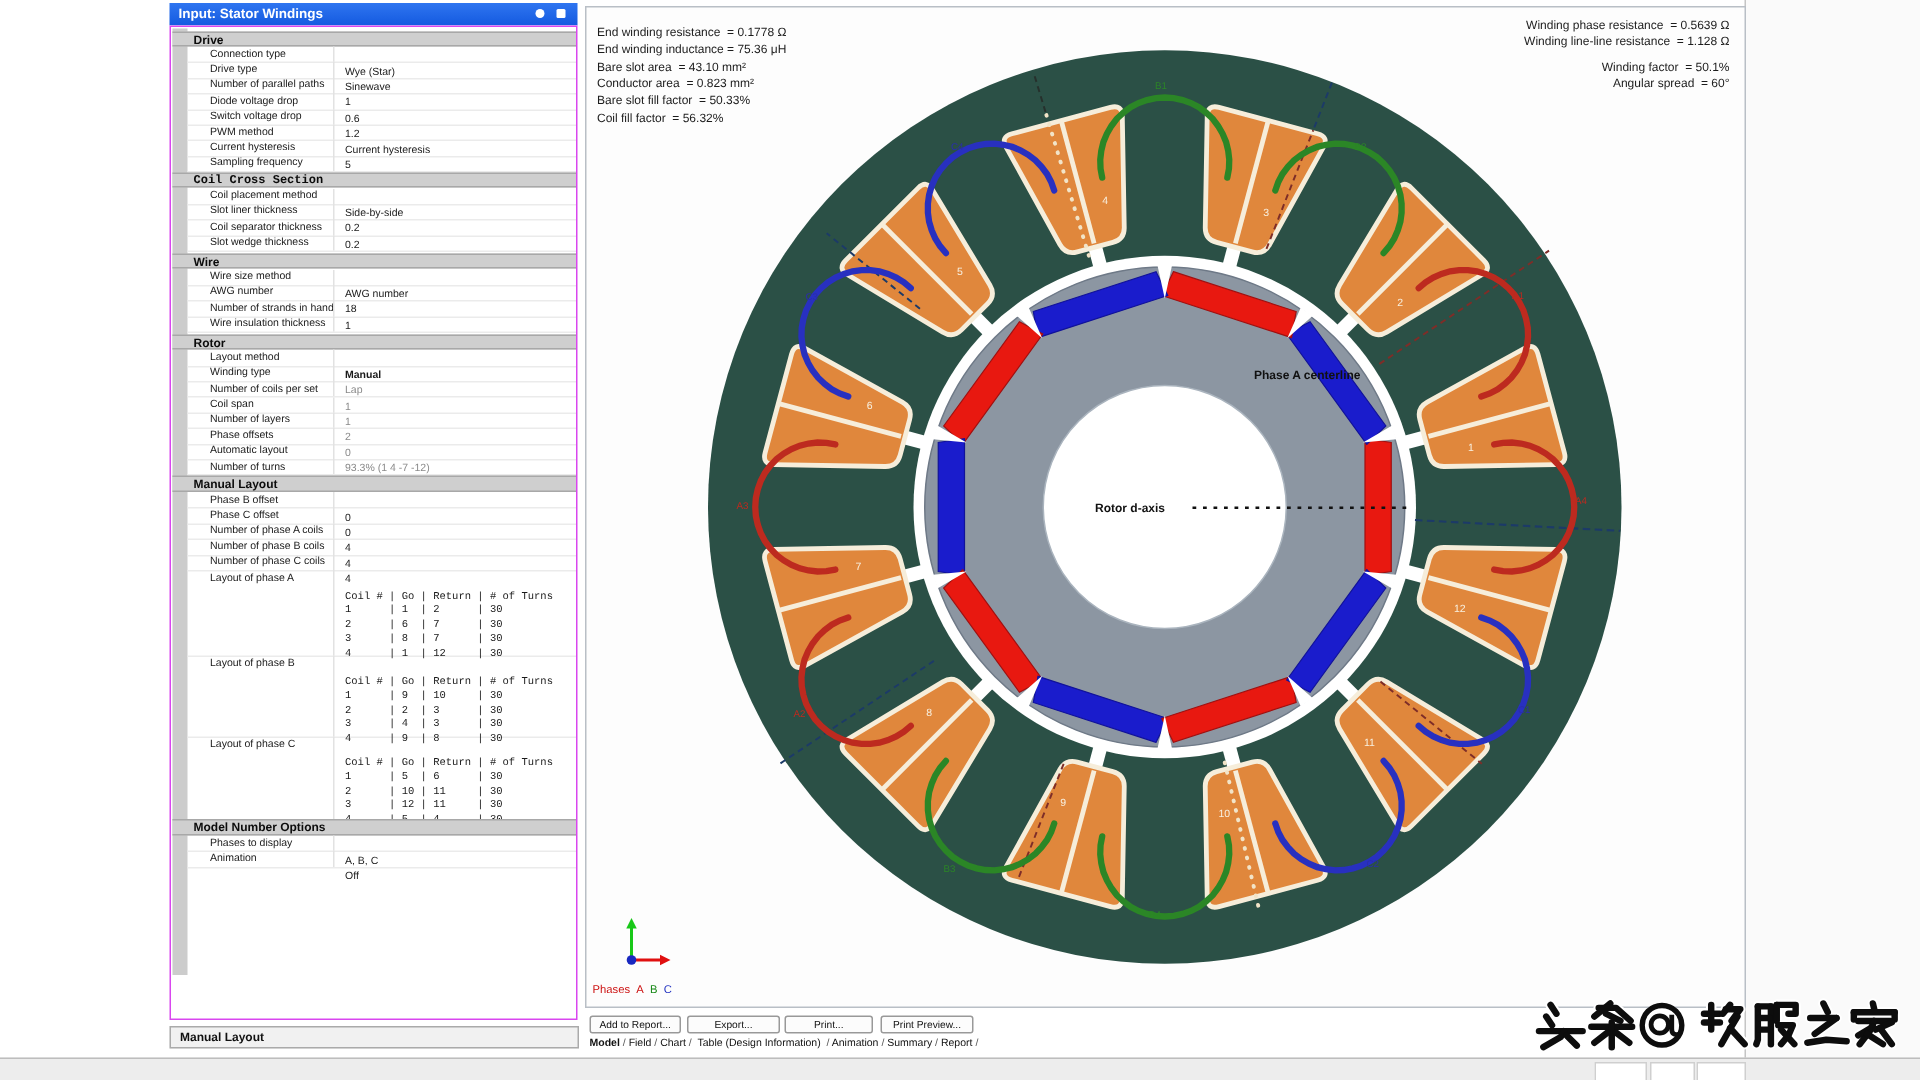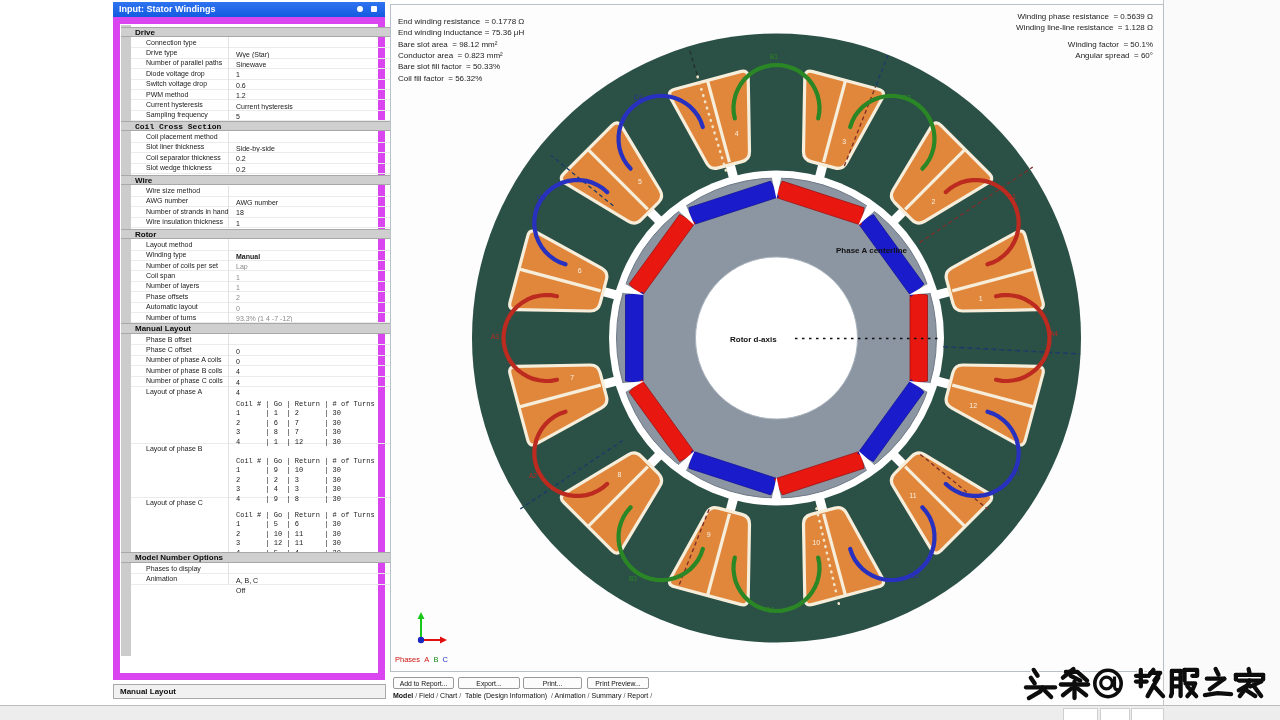--- a/index.html
+++ b/index.html
@@ -8,21 +8,21 @@
  background:#fdfdfd;border:1px solid #b9bfc6;}
 #rightarea{position:absolute;left:1163px;top:0;width:117px;height:706px;
  background:#fafafa;border-left:1px solid #c5c5c5;}
 #statusbar{position:absolute;left:0;top:705px;width:1280px;height:15px;
  background:#ededed;border-top:1px solid #bdbdbd;}
 #panel{position:absolute;left:113px;top:2px;width:272px;height:543px;}
 #ptitle{position:absolute;left:0;top:0;width:272px;height:14.5px;
  background:linear-gradient(#2f75f0,#145ae0);color:#fff;font-size:9px;
  font-weight:bold;line-height:14.5px;padding-left:6px;box-sizing:border-box;}
 #pbody{position:absolute;left:0;top:14.5px;width:272px;height:663px;
- background:#ffffff;border:7px solid #d946ef;box-sizing:border-box;}
+ background:#ffffff;border:1px solid #d946ef;box-sizing:border-box;}
 #pgut{position:absolute;left:1px;top:1px;width:10px;height:631px;background:#cccccc;}
 .hdr{position:absolute;left:1px;width:269px;background:#cfcfcf;
  border-top:1px solid #a8a8a8;border-bottom:1px solid #a8a8a8;
  font-size:8px;font-weight:bold;color:#0c0c0c;line-height:10px;
  padding-left:14px;box-sizing:border-box;}
 .row{position:absolute;left:11px;width:259px;border-bottom:1px solid #ebebeb;}
 .row .lb{position:absolute;left:0;top:0;width:98px;height:100%;
  border-right:1px solid #e2e2e2;font-size:7px;color:#1a1a1a;
  padding:1.6px 0 0 15px;box-sizing:border-box;white-space:nowrap;overflow:hidden;}
 .row .vl{position:absolute;left:99px;top:12px;width:160px;height:100%;
@@ -149,21 +149,21 @@
 <text x="491" y="339" font-size="6.5" fill="#bd2a1f" font-family="Liberation Sans, sans-serif">A3</text>
 <text x="529" y="478" font-size="6.5" fill="#bd2a1f" font-family="Liberation Sans, sans-serif">A2</text>
 <text x="629" y="581" font-size="6.5" fill="#2b8626" font-family="Liberation Sans, sans-serif">B3</text>
 <text x="766" y="612" font-size="6.5" fill="#2b8626" font-family="Liberation Sans, sans-serif">B4</text>
 <text x="911" y="578" font-size="6.5" fill="#2a2ea8" font-family="Liberation Sans, sans-serif">C2</text>
 <text x="1012" y="475" font-size="6.5" fill="#2a2ea8" font-family="Liberation Sans, sans-serif">C1</text>
 <text x="1050" y="336" font-size="6.5" fill="#bd2a1f" font-family="Liberation Sans, sans-serif">A4</text>
 </svg>
 <div class="ttx" style="left:398px;top:16px;">End winding resistance  = 0.1778 Ω
 End winding inductance = 75.36 μH</div>
-<div class="ttx" style="left:398px;top:39px;">Bare slot area  = 98.12 mm²
+<div class="ttx" style="left:398px;top:39px;">Bare slot area  = 43.10 mm²
 Conductor area  = 0.823 mm²
 Bare slot fill factor  = 50.33%
 Coil fill factor  = 56.32%</div>
 <div class="ttx" style="left:953px;top:11px;width:200px;text-align:right;">Winding phase resistance  = 0.5639 Ω
 Winding line-line resistance  = 1.128 Ω</div>
 <div class="ttx" style="left:953px;top:39px;width:200px;text-align:right;">Winding factor  = 50.1%
 Angular spread  = 60°</div>
 <svg width="60" height="40" viewBox="0 0 60 40" style="position:absolute;left:405px;top:608px;">
  <line x1="16" y1="32" x2="16" y2="10" stroke="#18c818" stroke-width="2"></line>
  <polygon points="16,4 12.5,11 19.5,11" fill="#18c818"></polygon>

